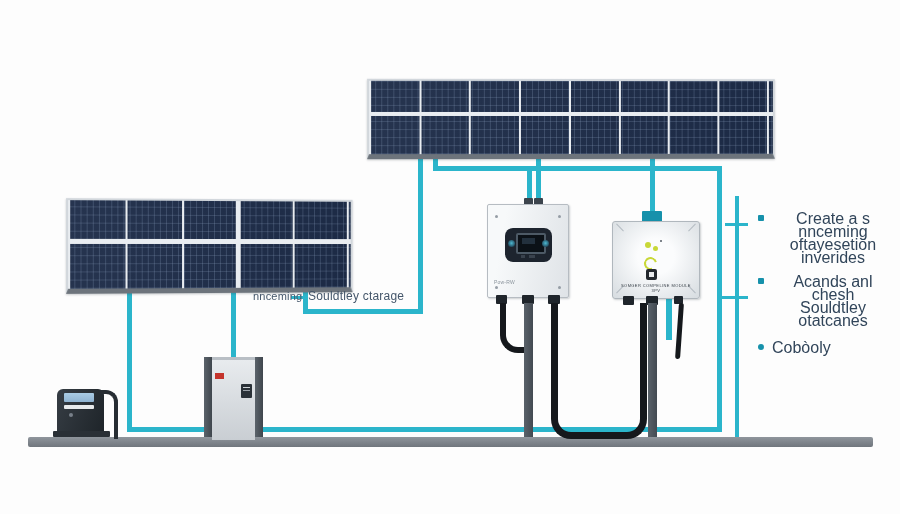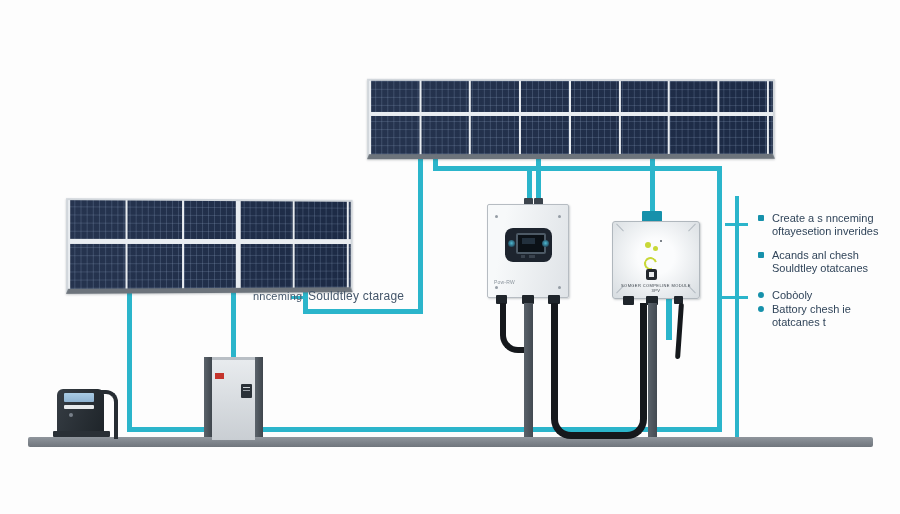--- a/index.html
+++ b/index.html
@@ -30,21 +30,21 @@
   
   .box{position:absolute;border-radius:2px;}
   .screw{position:absolute;width:3px;height:3px;border-radius:50%;background:#959da5;}
   .corner-mark{position:absolute;width:10px;height:1px;background:#b4bbc2;}
   
   .lbl{position:absolute;color:#44566a;font-size:11px;letter-spacing:.2px;}
   .ann-item{display:flex;gap:8px;}
   .ann-marker{width:6px;height:6px;background:var(--accent-dark);margin-top:3px;flex:none;}
   .ann-marker.square{border-radius:1px;}
   .ann-marker.round{border-radius:50%;}
-  .ann-text{font-size:11px;line-height:13px;color:#31455a;}
+  .ann-text{font-size:16px;line-height:13px;color:#31455a;text-align:center;}
   .tinytext{position:absolute;color:#8b949c;font-size:5px;letter-spacing:.2px;}
 </style>
 </head>
 <body>
 
 <div id="stage">
 
   <div class="w" style="left:418px;top:148px;width:5px;height:166px;"></div>
   <div class="w" style="left:303px;top:309px;width:120px;height:5px;"></div>
   <div class="w" style="left:303px;top:283px;width:5px;height:31px;"></div>
@@ -91,24 +91,20 @@
       <span class="ann-marker square"></span>
       <span class="ann-text"><span>Create a s nnceming</span><br><span>oftayesetion inverides</span></span>
     </div>
     <div class="ann-item" style="margin-top:11px;">
       <span class="ann-marker square"></span>
       <span class="ann-text"><span>Acands anl chesh</span><br><span>Souldtley otatcanes</span></span>
     </div>
     <div class="ann-item" style="margin-top:14px;">
       <span class="ann-marker round"></span>
       <span class="ann-text"><span>Cobòoly</span></span>
-    </div>
-    <div class="ann-item" style="margin-top:1px;">
-      <span class="ann-marker round"></span>
-      <span class="ann-text"><span>Battory chesh ie</span><br><span>otatcanes t</span></span>
     </div>
   </div>
 
   <div class="abs" style="left:28px;top:437px;width:845px;height:10px;border-radius:2px;
               background:linear-gradient(180deg,#8f959c,#70767d);"></div>
 
   <div class="box" style="left:487px;top:204px;width:80px;height:92px;border:1px solid #b6bcc2;
               background:linear-gradient(100deg,#f7f9fa 20%,#dfe3e7);box-shadow:1px 1px 2px rgba(60,70,80,.25);">
     <div class="screw" style="left:7px;top:10px;"></div>
     <div class="screw" style="right:7px;top:10px;"></div>

